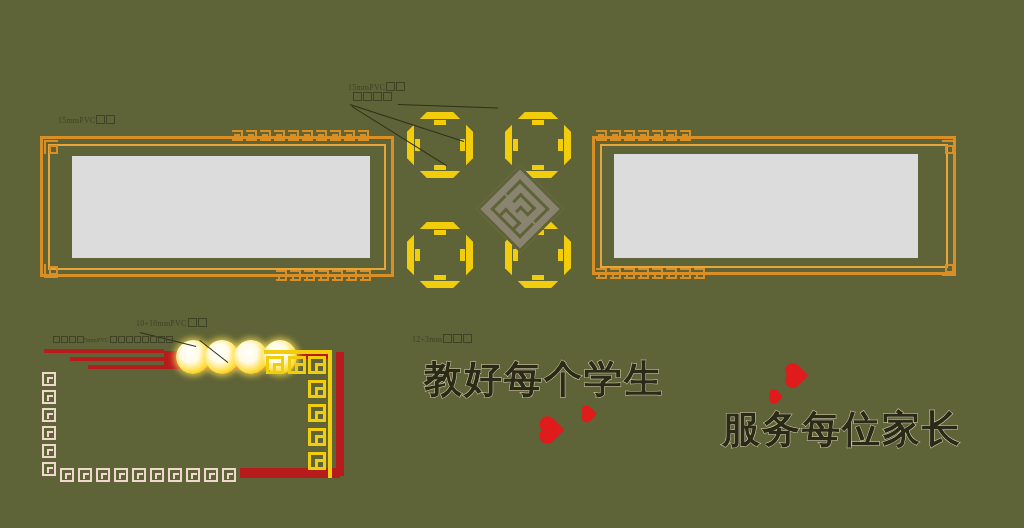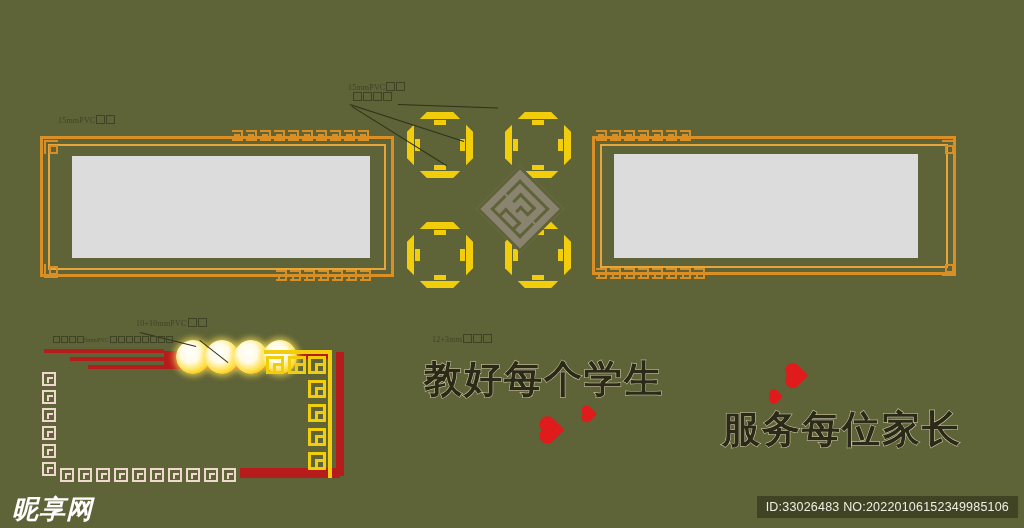--- a/index.html
+++ b/index.html
@@ -413,24 +413,22 @@
 
   <div class="anno" style="left:124px;top:318px;margin-left:12px;">
     <span>10+10mmPVC</span><span class="tofu"></span><span class="tofu"></span>
   </div>
   <div class="anno-line" style="left:140px;top:332px;width:58px;transform:rotate(14deg);"></div>
 
   <div class="anno" style="left:52px;top:336px;font-size:6px;">
     <span class="tofu" style="width:5px;height:5px;"></span><span class="tofu" style="width:5px;height:5px;"></span><span class="tofu" style="width:5px;height:5px;"></span><span class="tofu" style="width:5px;height:5px;"></span><span>5mmPVC</span><span class="tofu" style="width:5px;height:5px;"></span><span class="tofu" style="width:5px;height:5px;"></span><span class="tofu" style="width:5px;height:5px;"></span><span class="tofu" style="width:5px;height:5px;"></span><span class="tofu" style="width:5px;height:5px;"></span><span class="tofu" style="width:5px;height:5px;"></span><span class="tofu" style="width:5px;height:5px;"></span><span class="tofu" style="width:5px;height:5px;"></span>
   </div>
 
-  <div class="anno" style="left:432px;top:334px;">
+  <div class="anno" style="left:412px;top:334px;">
     <span>12+3mm</span><span class="tofu"></span><span class="tofu"></span><span class="tofu"></span>
   </div>
 
   <div class="anno-line" style="left:200px;top:340px;width:36px;transform:rotate(38deg);"></div>
 
   <div id="logo">
-    <span class="cn">昵享网</span>
-  </div>
-  <div id="idbadge">ID:33026483 NO:20220106152349985106</div>
+  </div>
 
 </div>
 
 </body></html>

